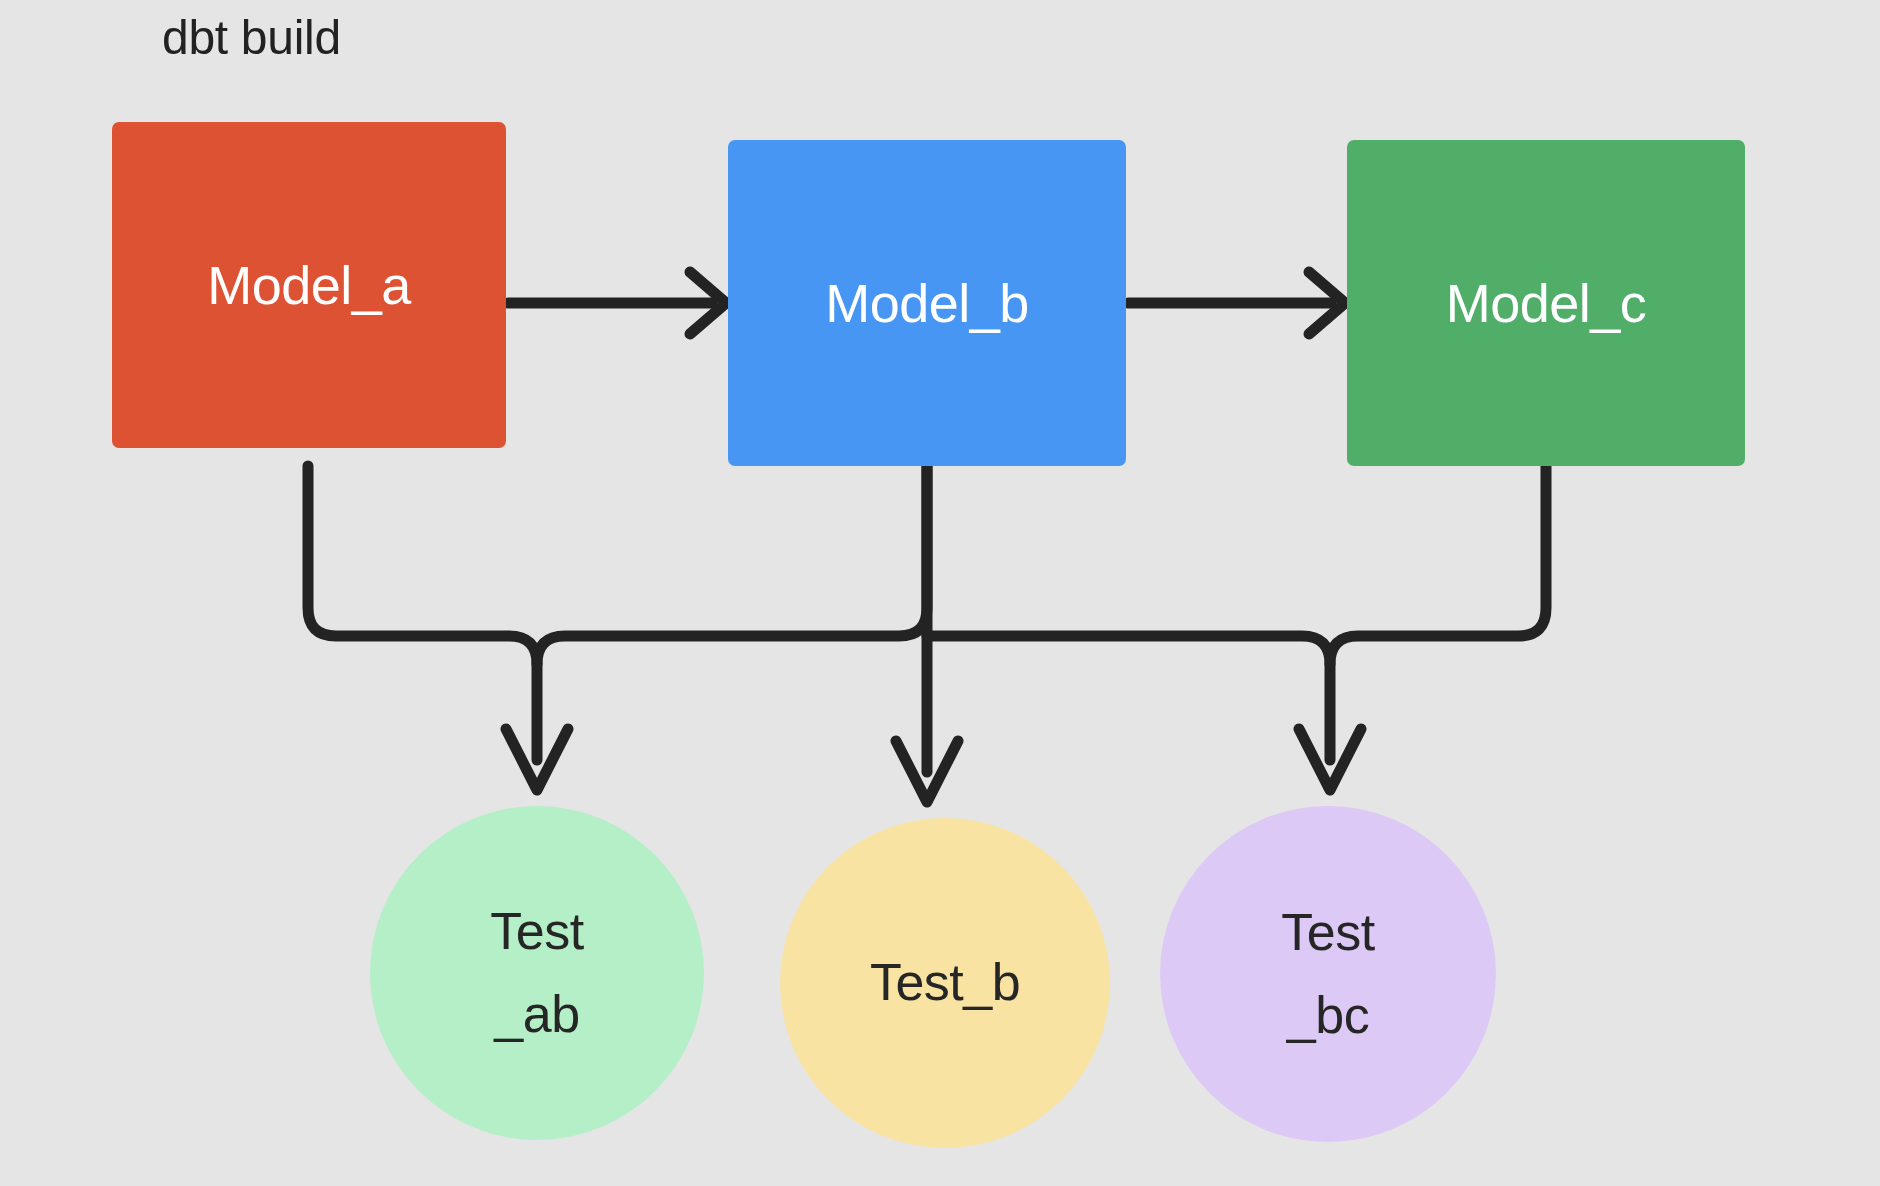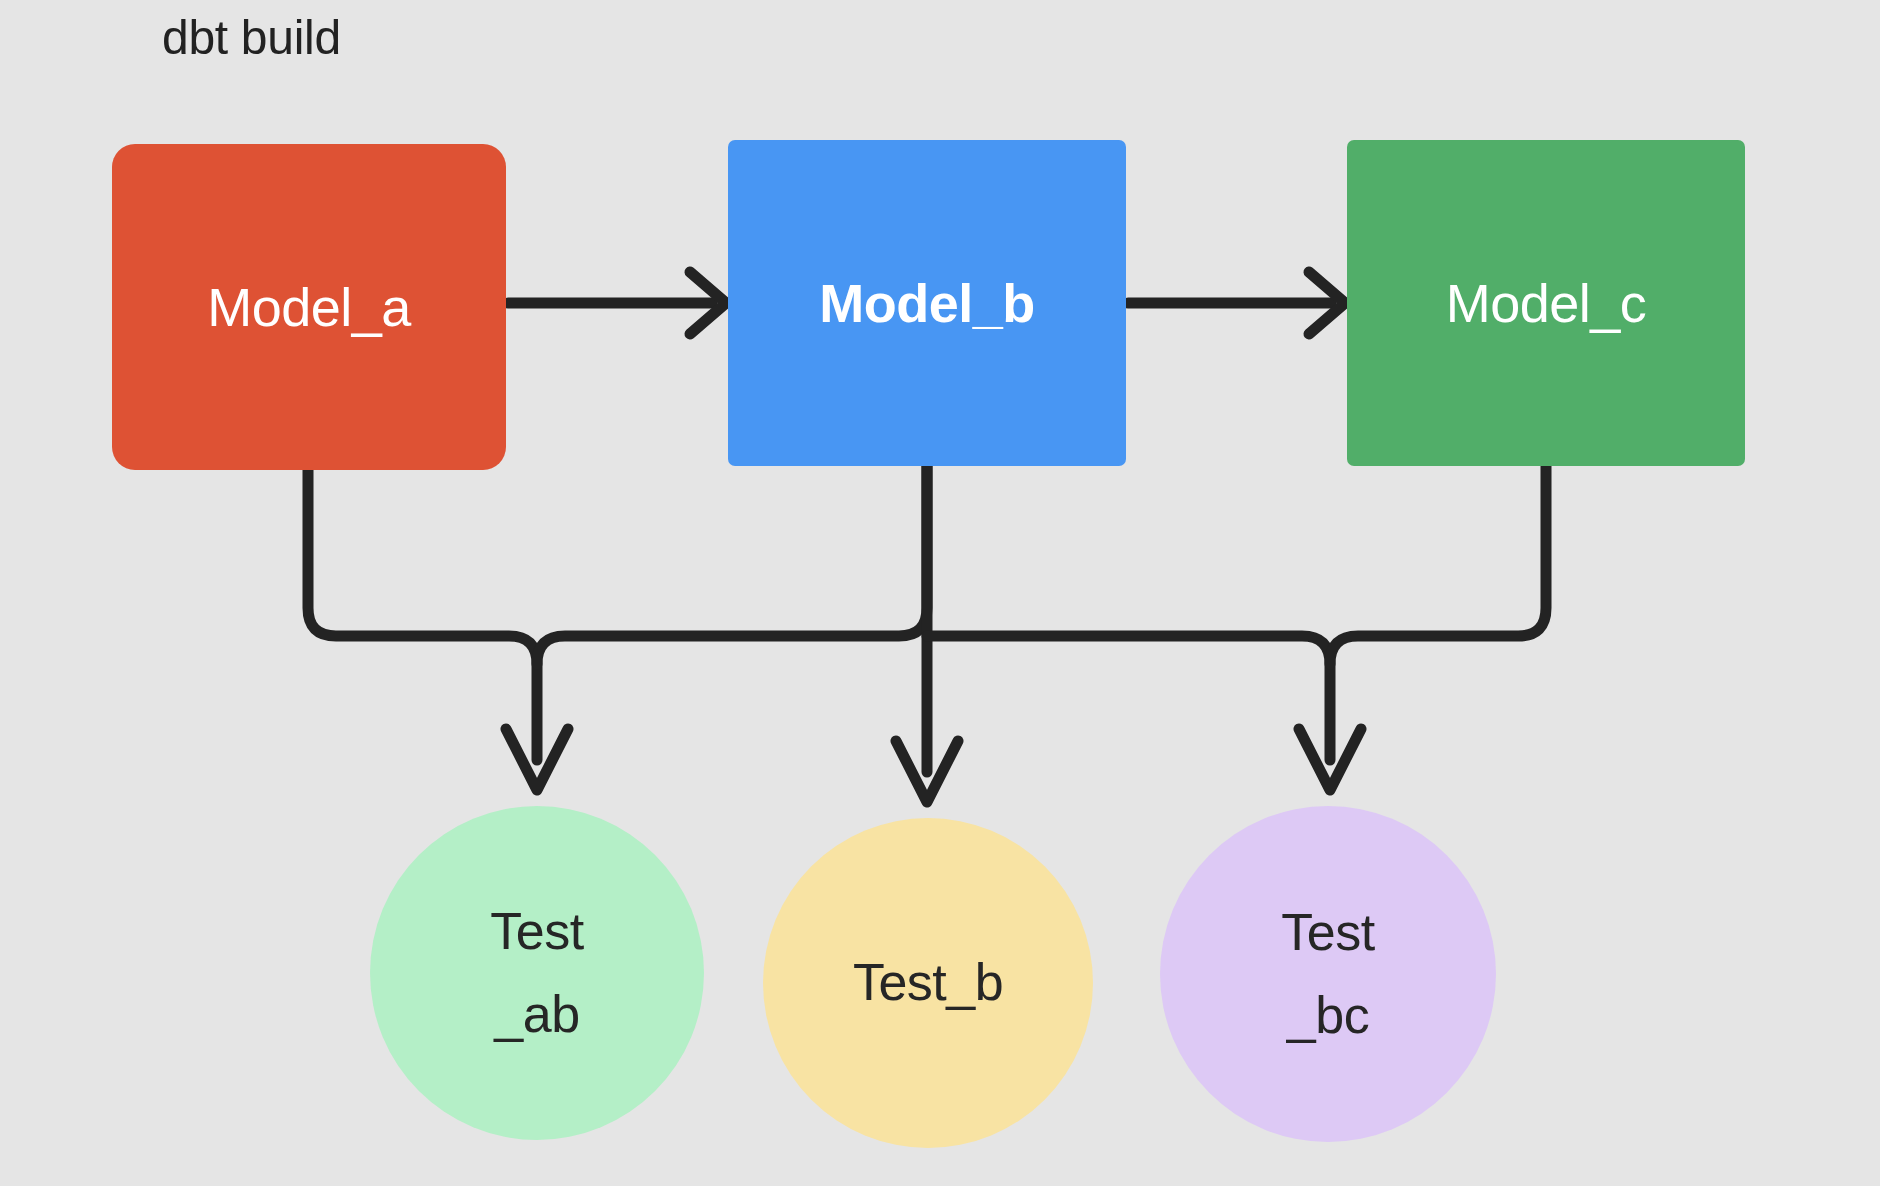--- a/index.html
+++ b/index.html
@@ -64,27 +64,27 @@
   .test-label {
     font-size: 52px;
     color: #262626;
     line-height: 1.6;
     text-align: center;
     letter-spacing: -0.5px;
   }
   .test-label .ln { display: block; }
 
   
-  #node-model-a { left: 112px; top: 144px; width: 394px; height: 326px; background: #DE5234; border-radius: 23px; }
-  #node-model-b { left: 728px; top: 140px; width: 398px; height: 326px; background: #4896F3; font-weight: bold; }
+  #node-model-a { left: 112px; top: 122px; width: 394px; height: 326px; background: #DE5234; }
+  #node-model-b { left: 728px; top: 140px; width: 398px; height: 326px; background: #4896F3; }
   #node-model-c { left: 1347px; top: 140px; width: 398px; height: 326px; background: #51AE69; text-align: center; }
 
   
   #node-test-ab { left: 370px; top: 806px; width: 334px; height: 334px; background: #B4EFC7; }
-  #node-test-b  { left: 763px; top: 818px; width: 330px; height: 330px; background: #F8E3A3; }
+  #node-test-b  { left: 780px; top: 818px; width: 330px; height: 330px; background: #F8E3A3; }
   #node-test-bc { left: 1160px; top: 806px; width: 336px; height: 336px; background: #DDC9F5; }
 </style>
 </head>
 <body>
 
 <div id="canvas">
 
   <div class="diagram-title">dbt build</div>
 
   <svg id="edges" viewBox="0 0 1880 1186" aria-hidden="true">

